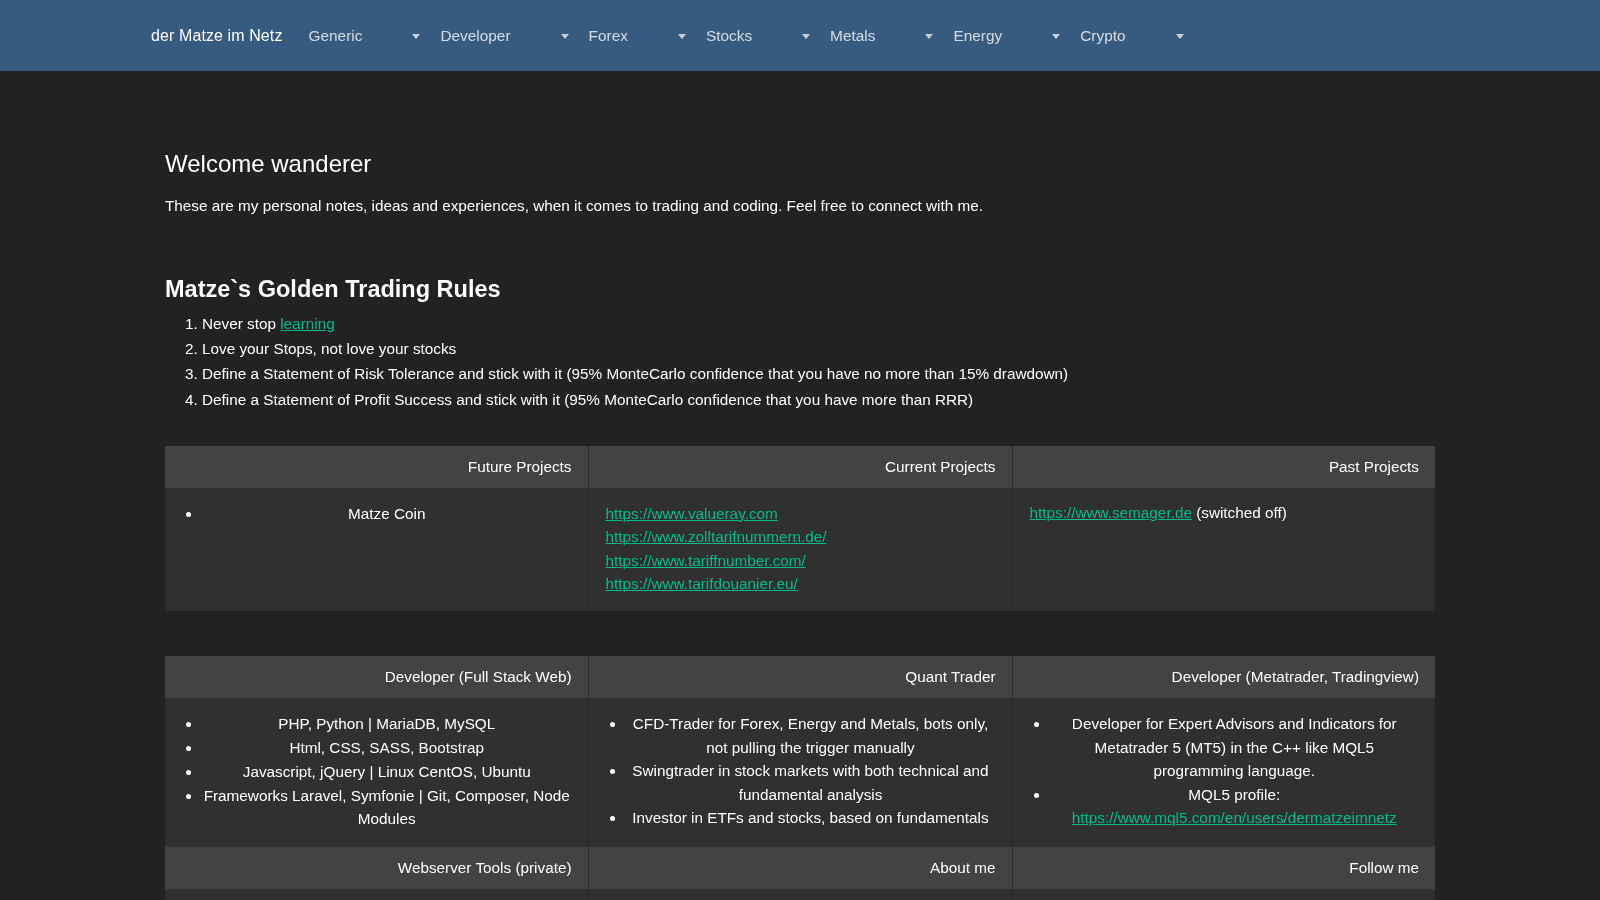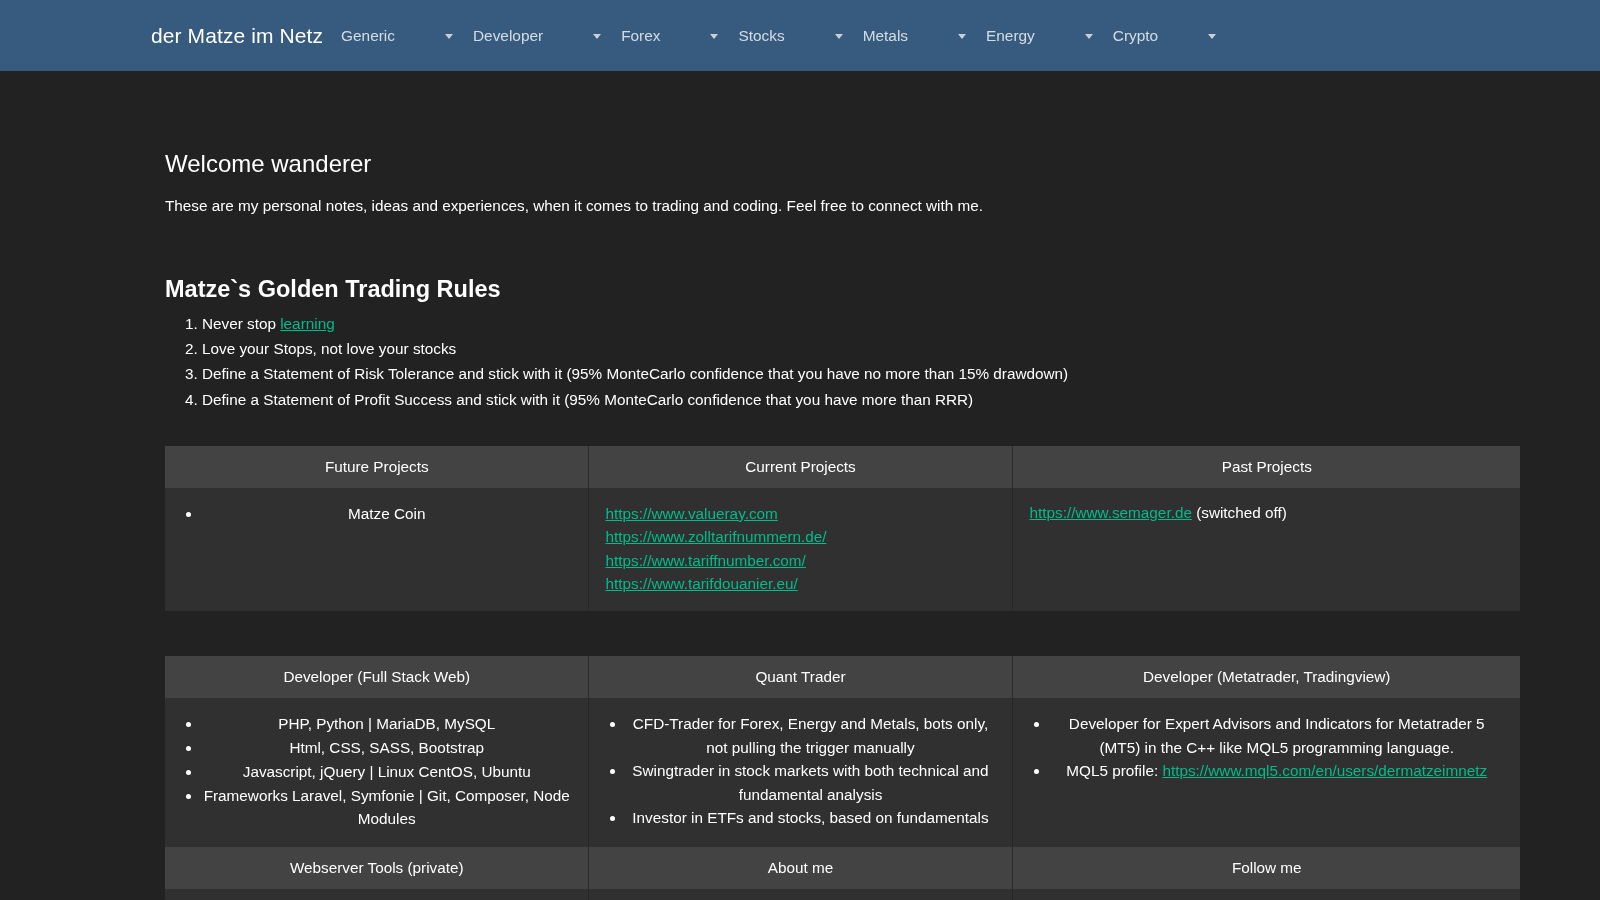--- a/index.html
+++ b/index.html
@@ -23,25 +23,25 @@
   .navbar {
     background: #375a7f;
     height: 71px;
     display: flex;
     align-items: center;
     padding: 0 0 0 151px;
     width: 100%;
   }
   .navbar-brand {
     color: #ffffff;
-    font-size: 21px;
+    font-size: 16px;
     font-weight: 400;
     letter-spacing: 0.1px;
     white-space: nowrap;
-    margin-right: 8px;
+    margin-right: 16px;
     text-decoration: none;
     line-height: 1;
   }
   .nav-items {
     display: flex;
     align-items: center;
     list-style: none;
     margin: 0;
     padding: 0;
   }
@@ -121,21 +121,21 @@
   table.grid {
     width: 1270px;
     border-collapse: collapse;
     table-layout: fixed;
   }
   table.grid th {
     background: #434343;
     color: #ffffff;
     font-weight: 400;
     font-size: 15.3px;
-    text-align: center;
+    text-align: right;
     padding: 12px 16px 12px 17px;
     border: 0;
     border-right: 1px solid #2b2b2b;
     vertical-align: middle;
     height: 38px;
   }
   table.grid th:last-child { border-right: 0; }
   table.grid td {
     background: #303030;
     color: #ffffff;
@@ -143,21 +143,21 @@
     padding: 14px 16px 16px 17px;
     border: 0;
     border-right: 1px solid #272727;
     vertical-align: top;
     line-height: 1.5;
   }
   table.grid td:last-child { border-right: 0; }
 
   .col-a { width: 423px; }
   .col-b { width: 424px; }
-  .col-c { width: 508px; }
+  .col-c { width: 423px; }
 
   ul.cell-list {
     margin: 0;
     padding-left: 20px;
     line-height: 1.52;
   }
   ul.cell-list li { padding-bottom: 0.5px; text-align: center; }
 
   .linkstack a {
     display: block;

